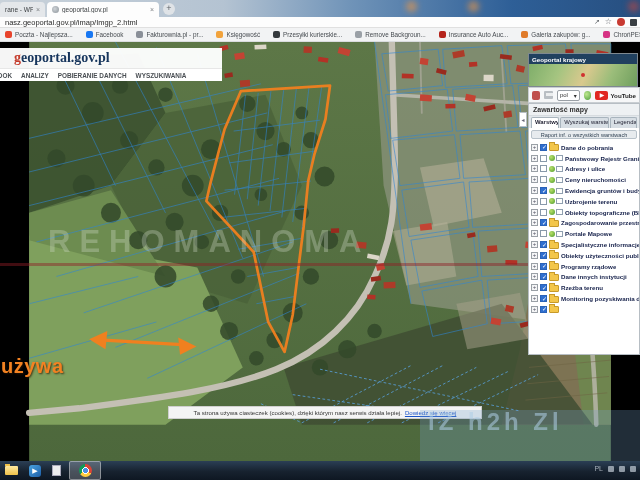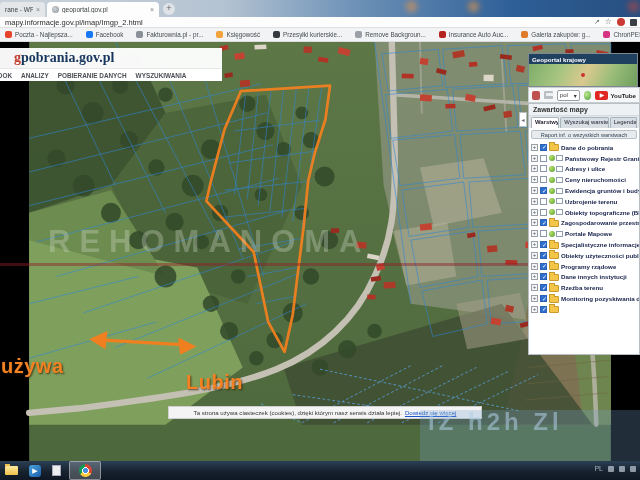--- a/index.html
+++ b/index.html
@@ -155,21 +155,21 @@
     <span class="t">geoportal.gov.pl</span>
     <span class="x">×</span>
   </div>
   <div id="newtab">+</div>
   <div class="glassdot" style="left:406px"></div>
   <div class="glassdot" style="left:468px"></div>
   <div class="glassdot" style="left:628px;background:rgba(200,70,60,.6)"></div>
 </div>
 
 <div id="addressbar">
-  <span id="url">mapy.informacje.gov.pl/imap/Imgp_2.html</span>
+  <span id="url">nasz.geoportal.gov.pl/imap/Imgp_2.html</span>
   <span id="abar-icons">
     <span class="share">↗</span>
     <span class="star">☆</span>
     <span class="ext"></span>
     <span class="menu"></span>
   </span>
 </div>
 
 <div id="bookmarksbar">
     <div class="bm">
@@ -355,27 +355,26 @@
       </g>
     <path d="M233,96 L331,90 L326,127 L314,165 L307,195 L302,245 L296,293 L290,342 L281,383 L263,350 L247,273 L195,217 L200,195 L215,138 Z" fill="none" stroke="#f0801f" stroke-width="3" stroke-linejoin="round" opacity=".95"></path>
     <g fill="#f0801f">
       <path d="M82,370 L168,375" stroke="#f0801f" stroke-width="3.5" fill="none"></path>
       <polygon points="66,369 86,360 84,380"></polygon>
       <polygon points="184,377 164,367 166,386"></polygon>
     </g>
   </svg>
 
   <div class="map-label" id="label-left">używa</div>
-  <div class="map-label" id="label-right">Lubin</div>
 
   <div id="wm-center">REHOMANOMA</div>
   <div id="wm-line"></div>
 
   <div id="gp-logo">
-    <span class="lg"><span class="g">g</span><span>pobrania.gov.pl</span></span>
+    <span class="lg"><span class="g">g</span><span>eoportal.gov.pl</span></span>
   </div>
   <div id="gp-menu">
       <span class="gp-menu-item">WIDOK</span>
       <span class="gp-menu-item">ANALIZY</span>
       <span class="gp-menu-item">POBIERANIE DANYCH</span>
       <span class="gp-menu-item">WYSZUKIWANIA</span>
     </div>
 
   <div id="overview">
     <div id="overview-header">Geoportal krajowy</div>

